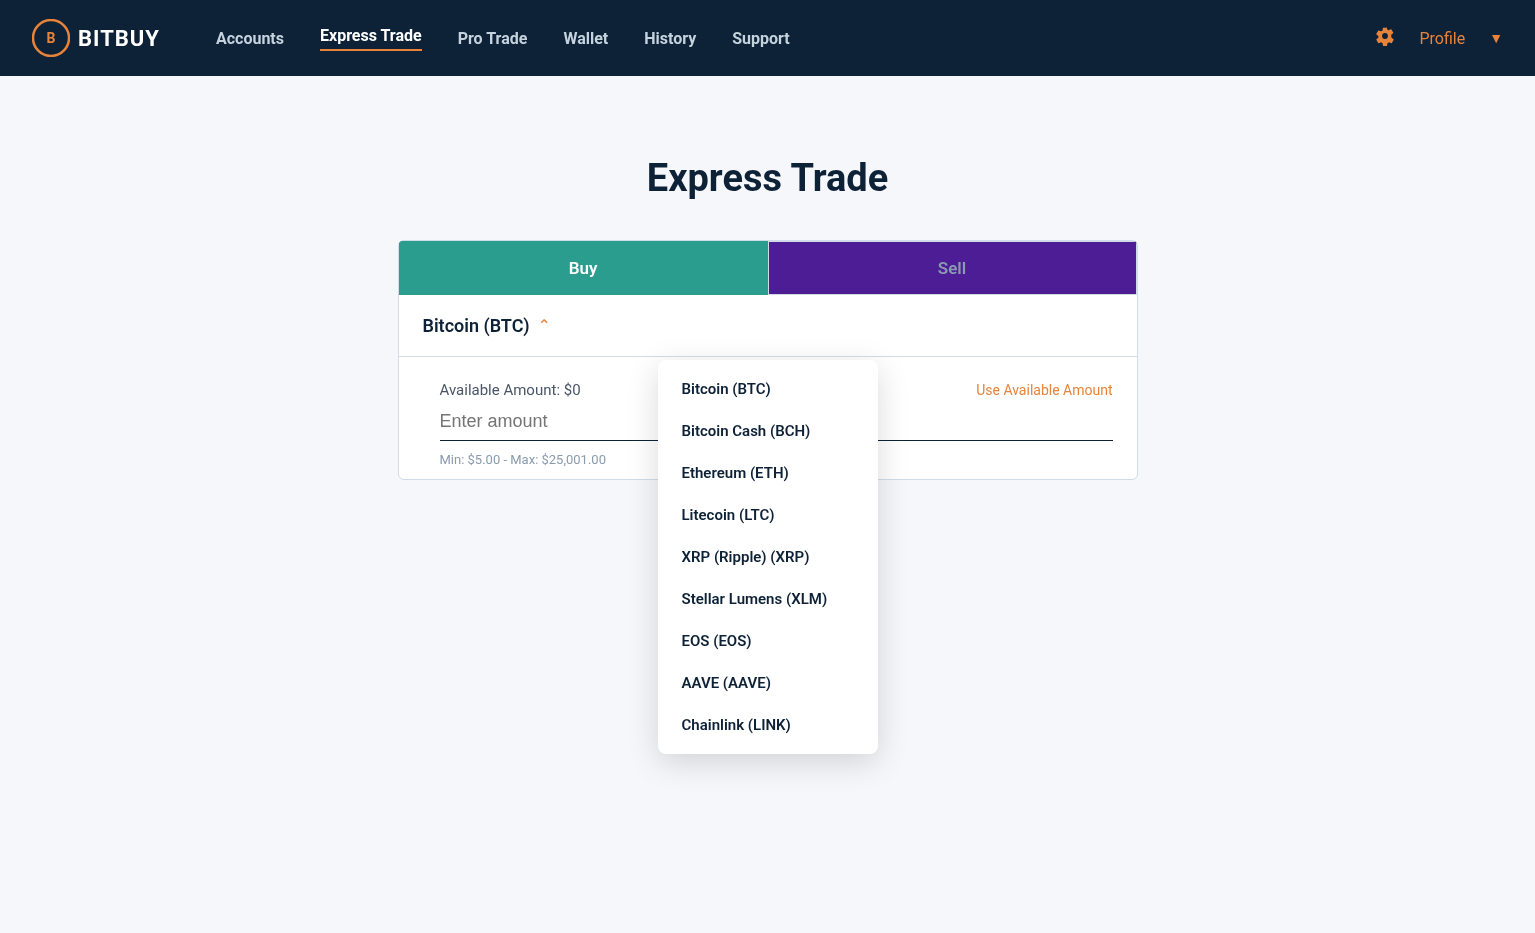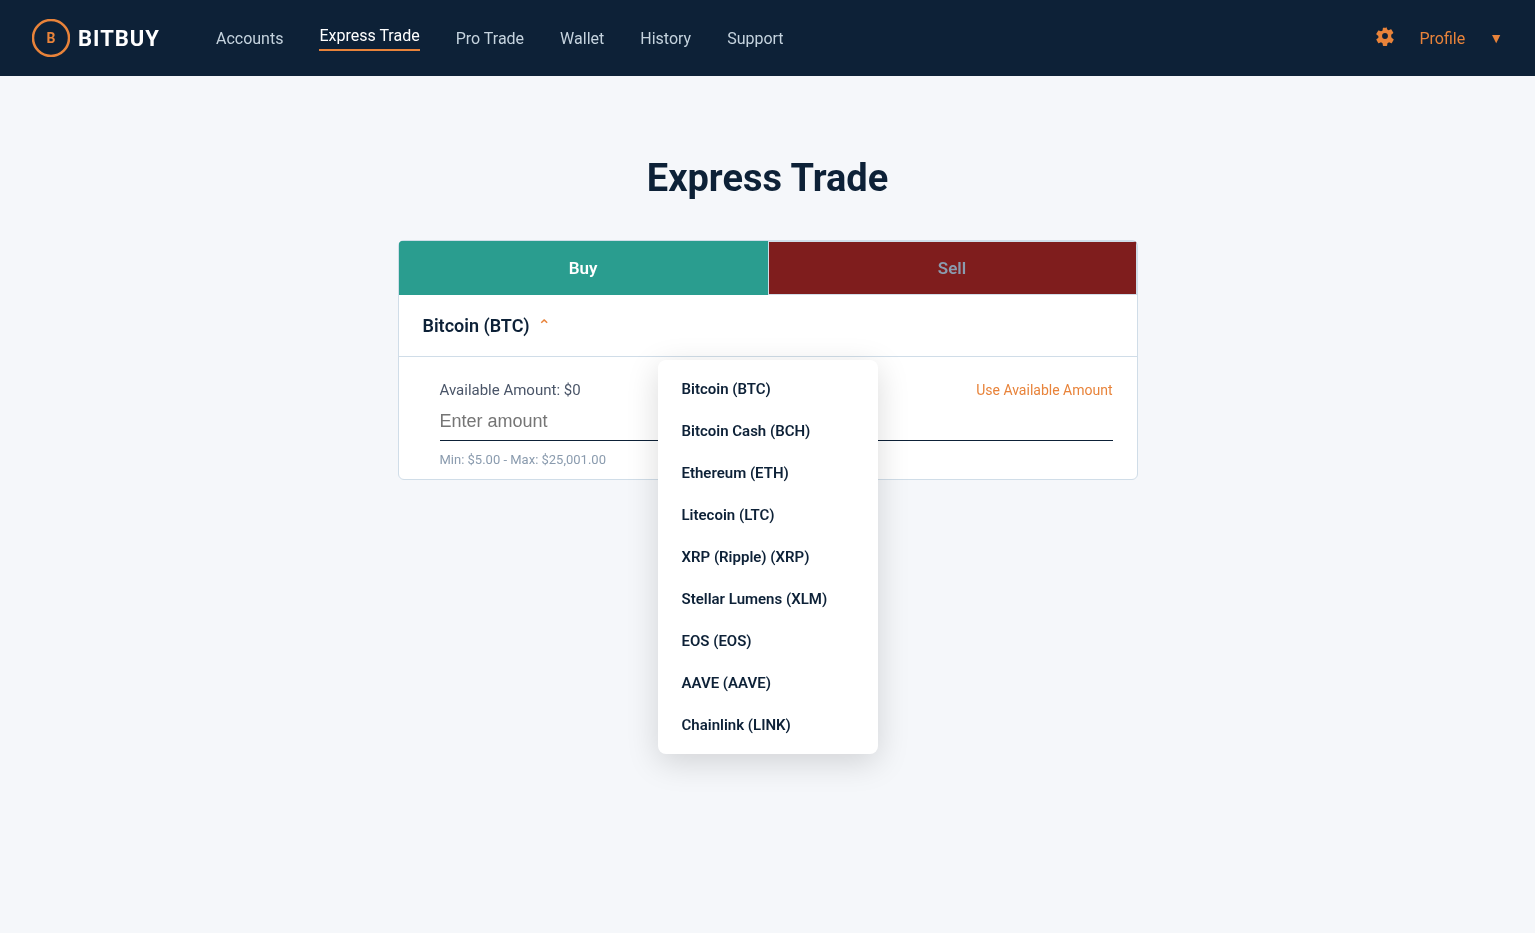--- a/index.html
+++ b/index.html
@@ -34,21 +34,21 @@
     .nav-links {
       display: flex;
       align-items: center;
       gap: 36px;
       flex: 1;
     }
     .nav-link {
       color: #c5d3de;
       text-decoration: none;
       font-size: 16px;
-      font-weight: 400;
+      font-weight: 700;
       cursor: pointer;
       text-align: right;
     }
     .nav-link.active {
       color: #ffffff;
       border-bottom: 2px solid #e8833a;
       padding-bottom: 4px;
     }
     .nav-right {
       display: flex;
@@ -98,21 +98,21 @@
       font-weight: 600;
       cursor: pointer;
       border: 1px solid #d0dde8;
     }
     .trade-tab.active {
       background: #2a9d8f;
       color: #ffffff;
       border-color: #2a9d8f;
     }
     .trade-tab.inactive {
-      background: #7f1d1d;
+      background: #4c1d95;
       color: #8a9bae;
       border-color: #d0dde8;
     }
 
     
     .currency-selector {
       padding: 20px 24px;
       display: flex;
       align-items: center;
       justify-content: flex-start;

